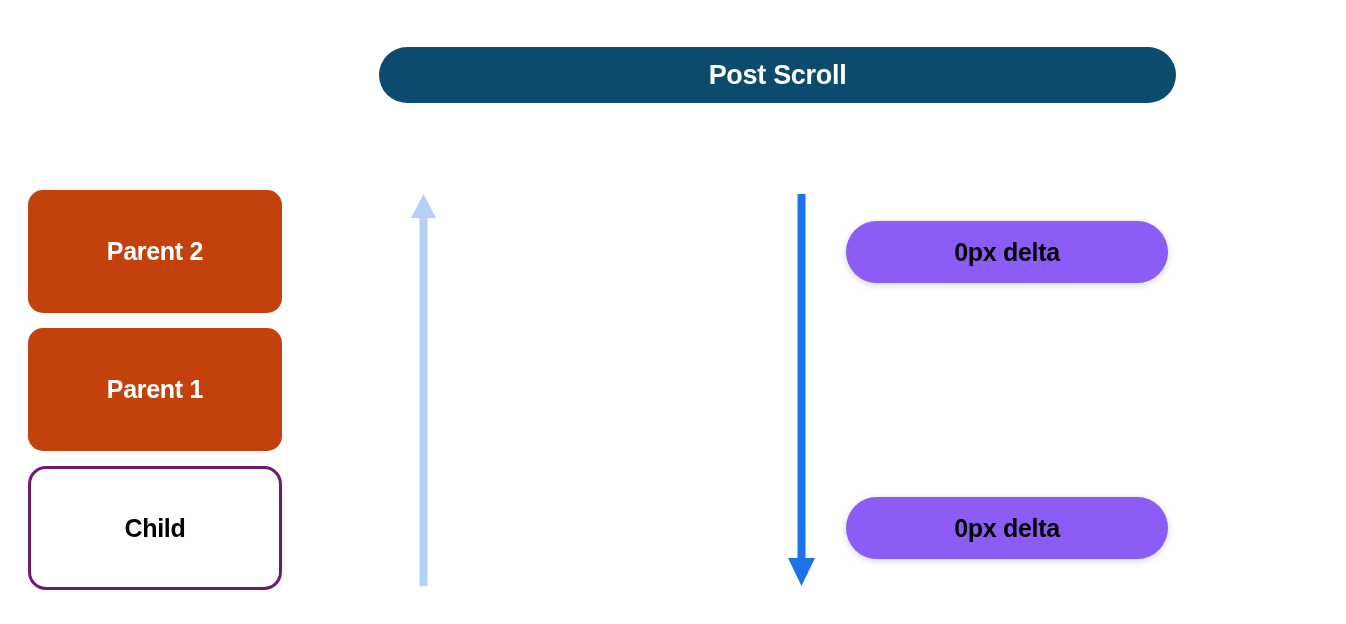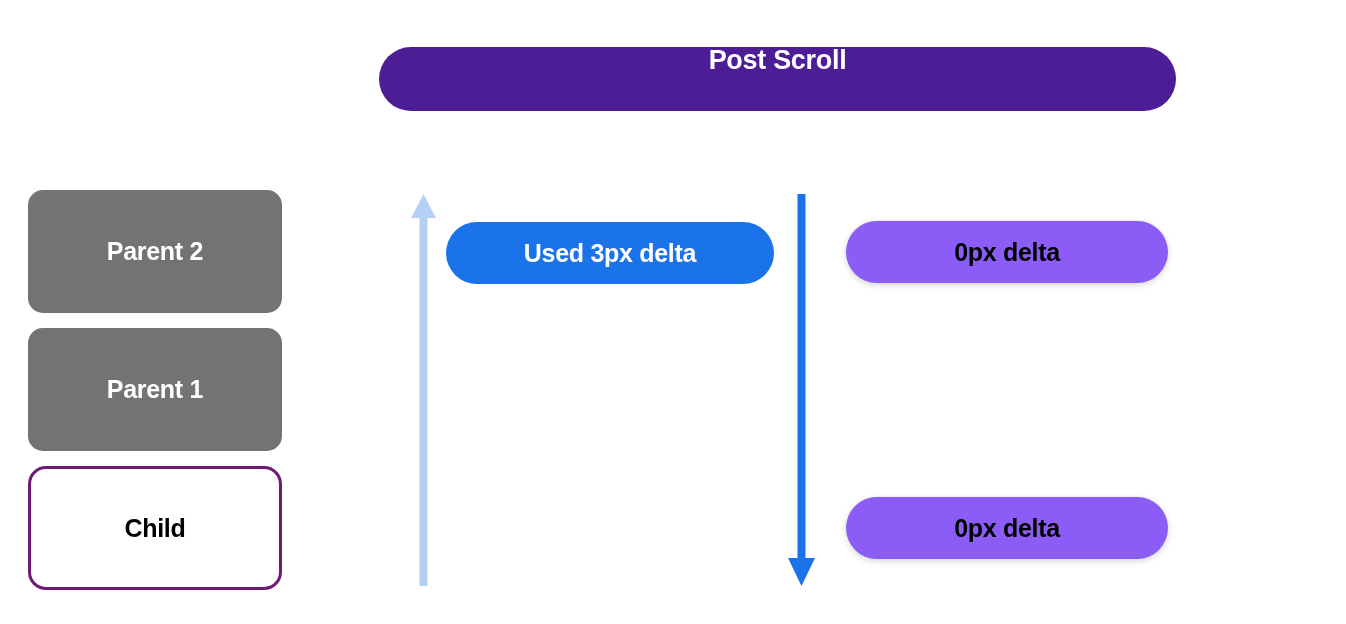--- a/index.html
+++ b/index.html
@@ -17,24 +17,25 @@
     background: #ffffff;
     overflow: hidden;
   }
 
   
   .header-pill {
     position: absolute;
     left: 379px;
     top: 47px;
     width: 797px;
-    height: 64px;
-    background: #4c1d95;
+    height: 56px;
+    background: #0c4a6e;
     border-radius: 32px;
     display: flex;
+    align-items: center;
     justify-content: center;
     box-sizing: border-box;
   }
   .header-pill .label {
     color: #ffffff;
     font-size: 27px;
     font-weight: bold;
     letter-spacing: -0.3px;
     line-height: 1;
   }
@@ -51,21 +52,21 @@
     justify-content: center;
     box-sizing: border-box;
   }
   .node-box .label {
     font-size: 25px;
     font-weight: bold;
     letter-spacing: -0.3px;
     line-height: 1;
   }
   .node-box.filled {
-    background: #737373;
+    background: #c2410c;
     text-align: right;
   }
   .node-box.filled .label {
     color: #ffffff;
   }
   .node-box.outlined {
     background: #ffffff;
     border: 3px solid #701a75;
     border-radius: 18px;
     height: 124px;
@@ -163,23 +164,20 @@
   <svg class="arrow-svg" id="arrow-up-track" viewBox="0 0 36 400">
     <line x1="17.5" y1="396" x2="17.5" y2="24" stroke="#b4d0f4" stroke-width="8"></line>
     <polygon points="17.5,4 30,28 5,28" fill="#b4d0f4"></polygon>
   </svg>
 
   <svg class="arrow-svg" id="arrow-down-track" viewBox="0 0 36 400">
     <line x1="17.5" y1="4" x2="17.5" y2="376" stroke="#1a73e8" stroke-width="8"></line>
     <polygon points="17.5,396 31,368 4,368" fill="#1a73e8"></polygon>
   </svg>
 
-  <div class="pill blue" id="pill-used-delta">
-    <span class="label">Used 3px delta</span>
-  </div>
 
 
   <div class="pill white" id="pill-delta-top">
     <span class="label">0px delta</span>
   </div>
 
   <div class="pill white" id="pill-delta-bottom">
     <span class="label">0px delta</span>
   </div>
 

